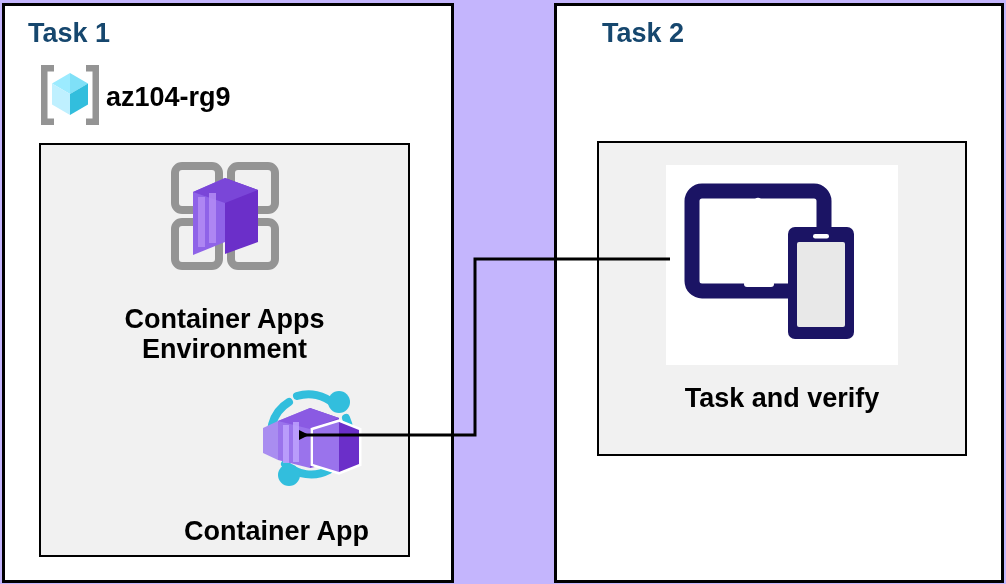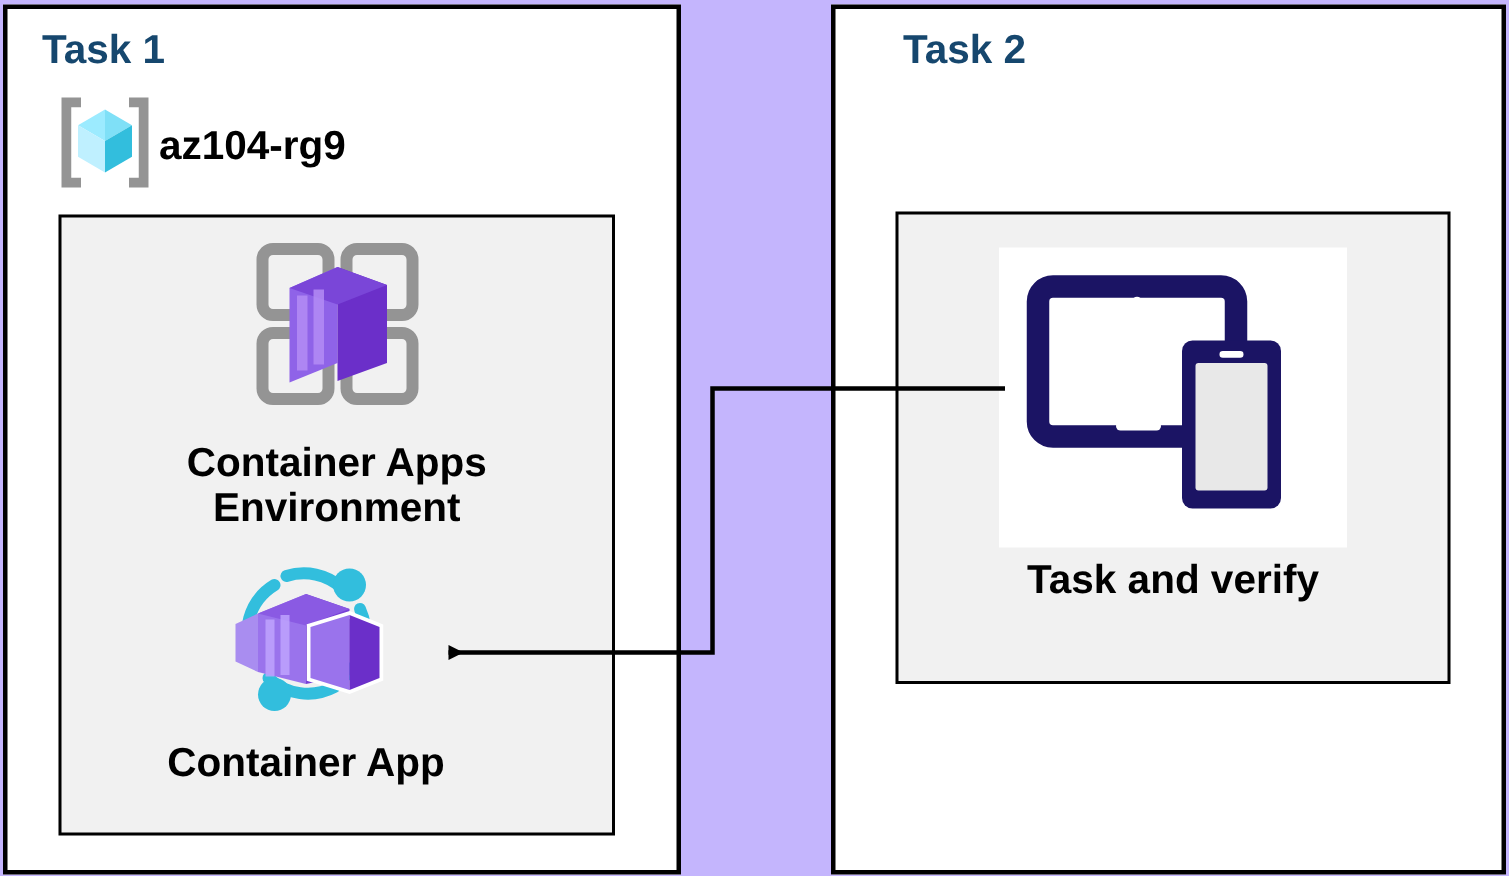--- a/index.html
+++ b/index.html
@@ -65,31 +65,31 @@
   }
 
   
   .node {
     position: absolute;
     display: flex;
     flex-direction: column;
     align-items: center;
   }
   #node-container-env { left: 39px; top: 150px; width: 371px; }
-  #node-container-app { left: 39px; top: 364px; width: 330px; }
+  #node-container-app { left: 39px; top: 376px; width: 330px; align-items: flex-end; }
   #node-test-verify   { left: 597px; top: 165px; width: 370px; }
 
   .node-label {
     font-size: 27px;
     font-weight: bold;
     color: #000000;
     text-align: center;
     line-height: 1.12;
     white-space: pre-line;
-    margin-top: 6px;
+    margin-top: 18px;
   }
 
   .icon-white-bg {
     background: #ffffff;
     display: flex;
     align-items: center;
     justify-content: center;
   }
 
   

